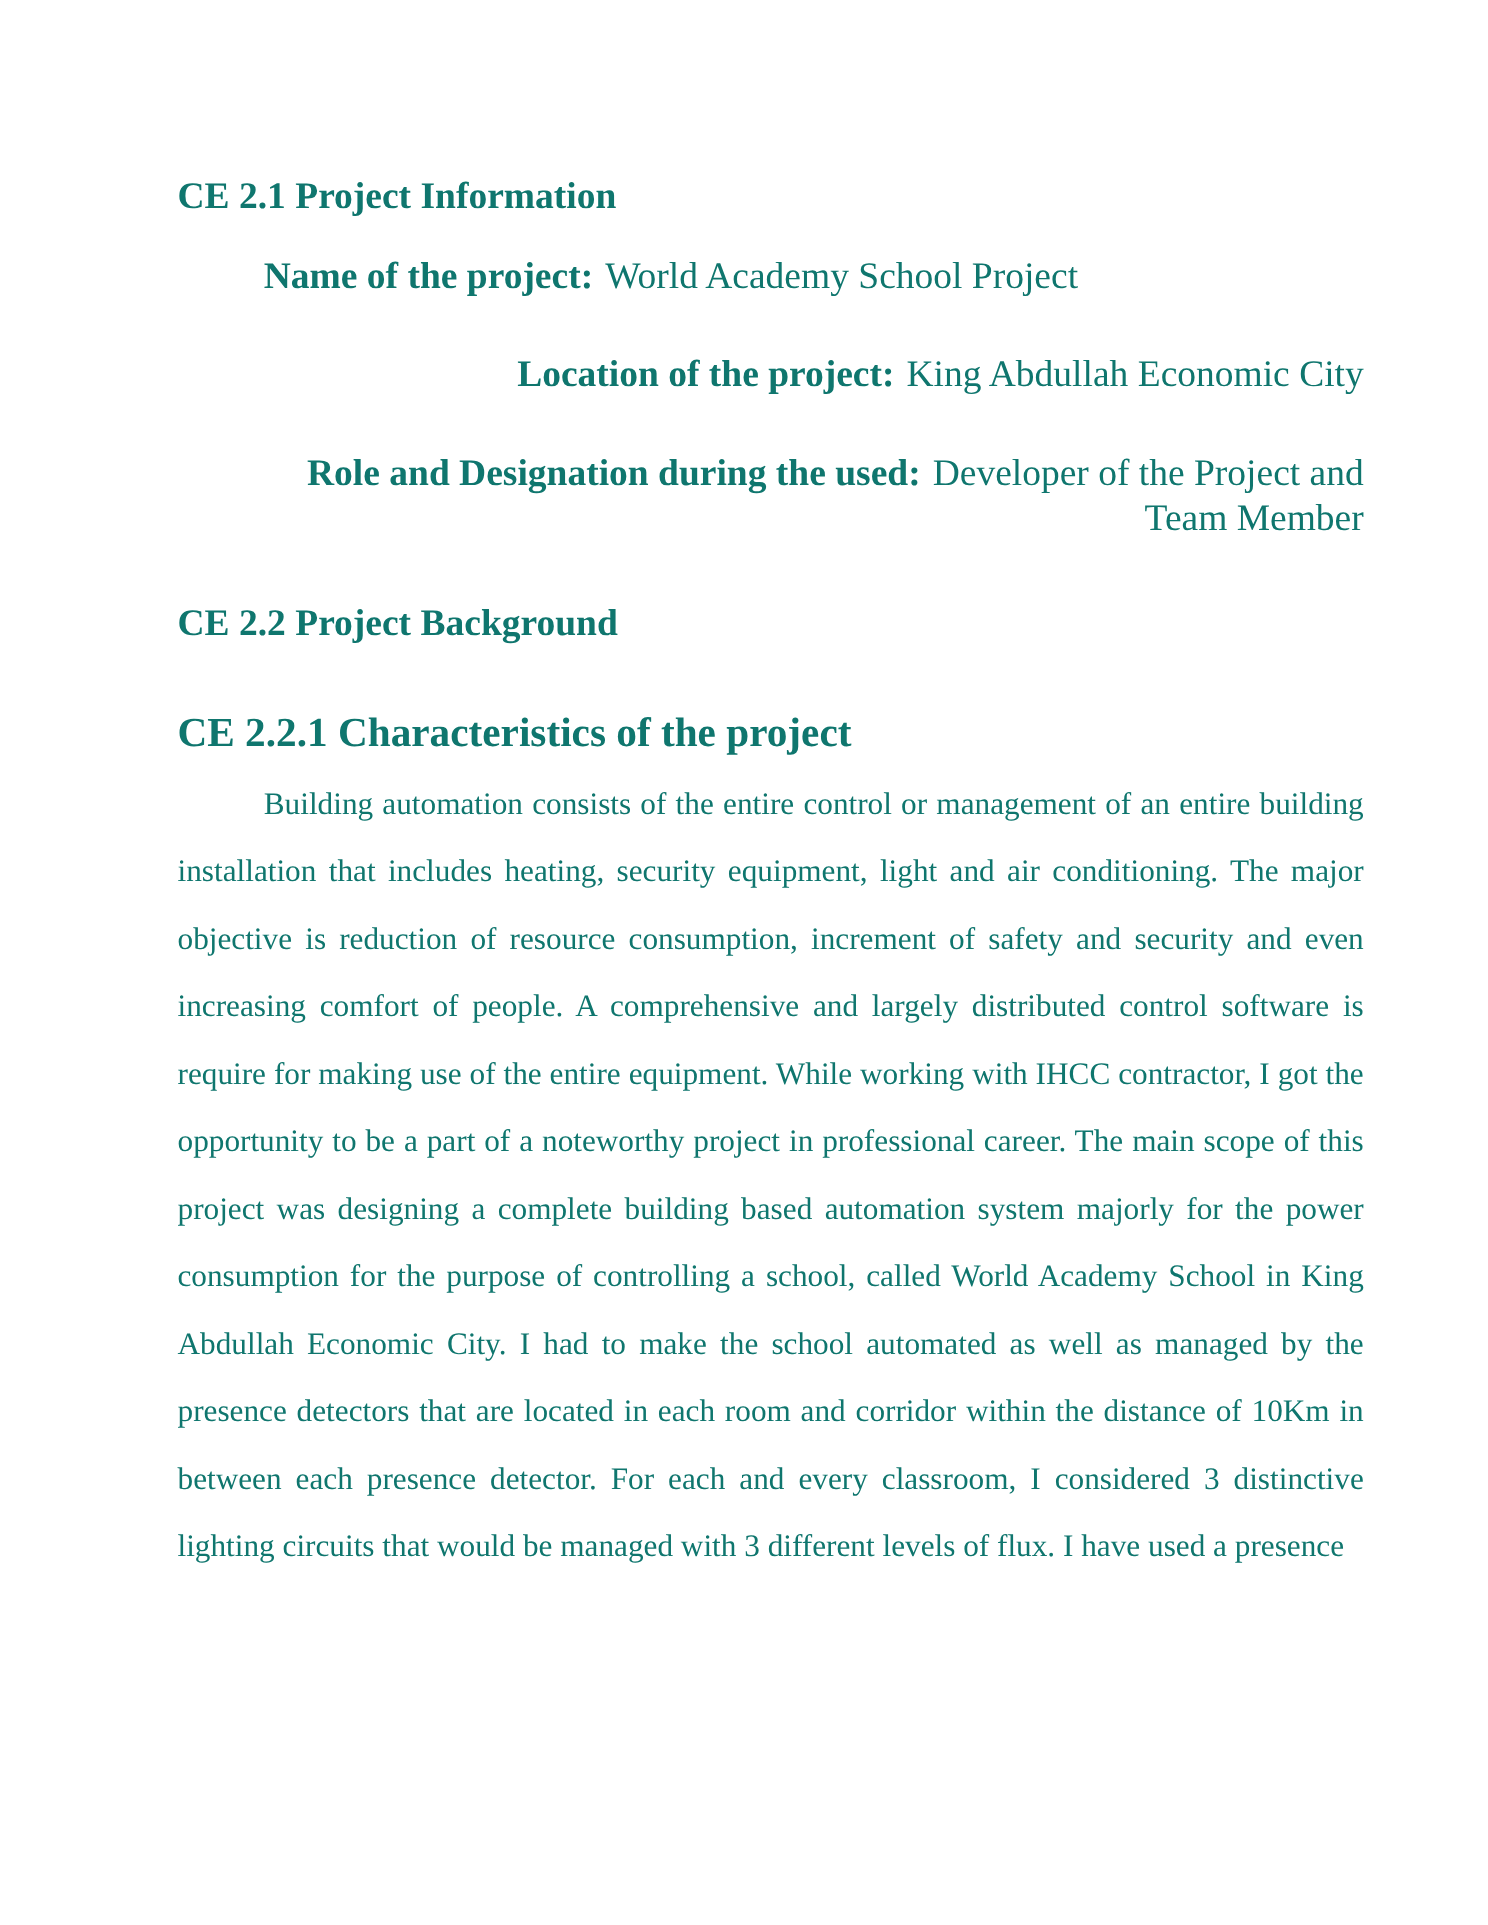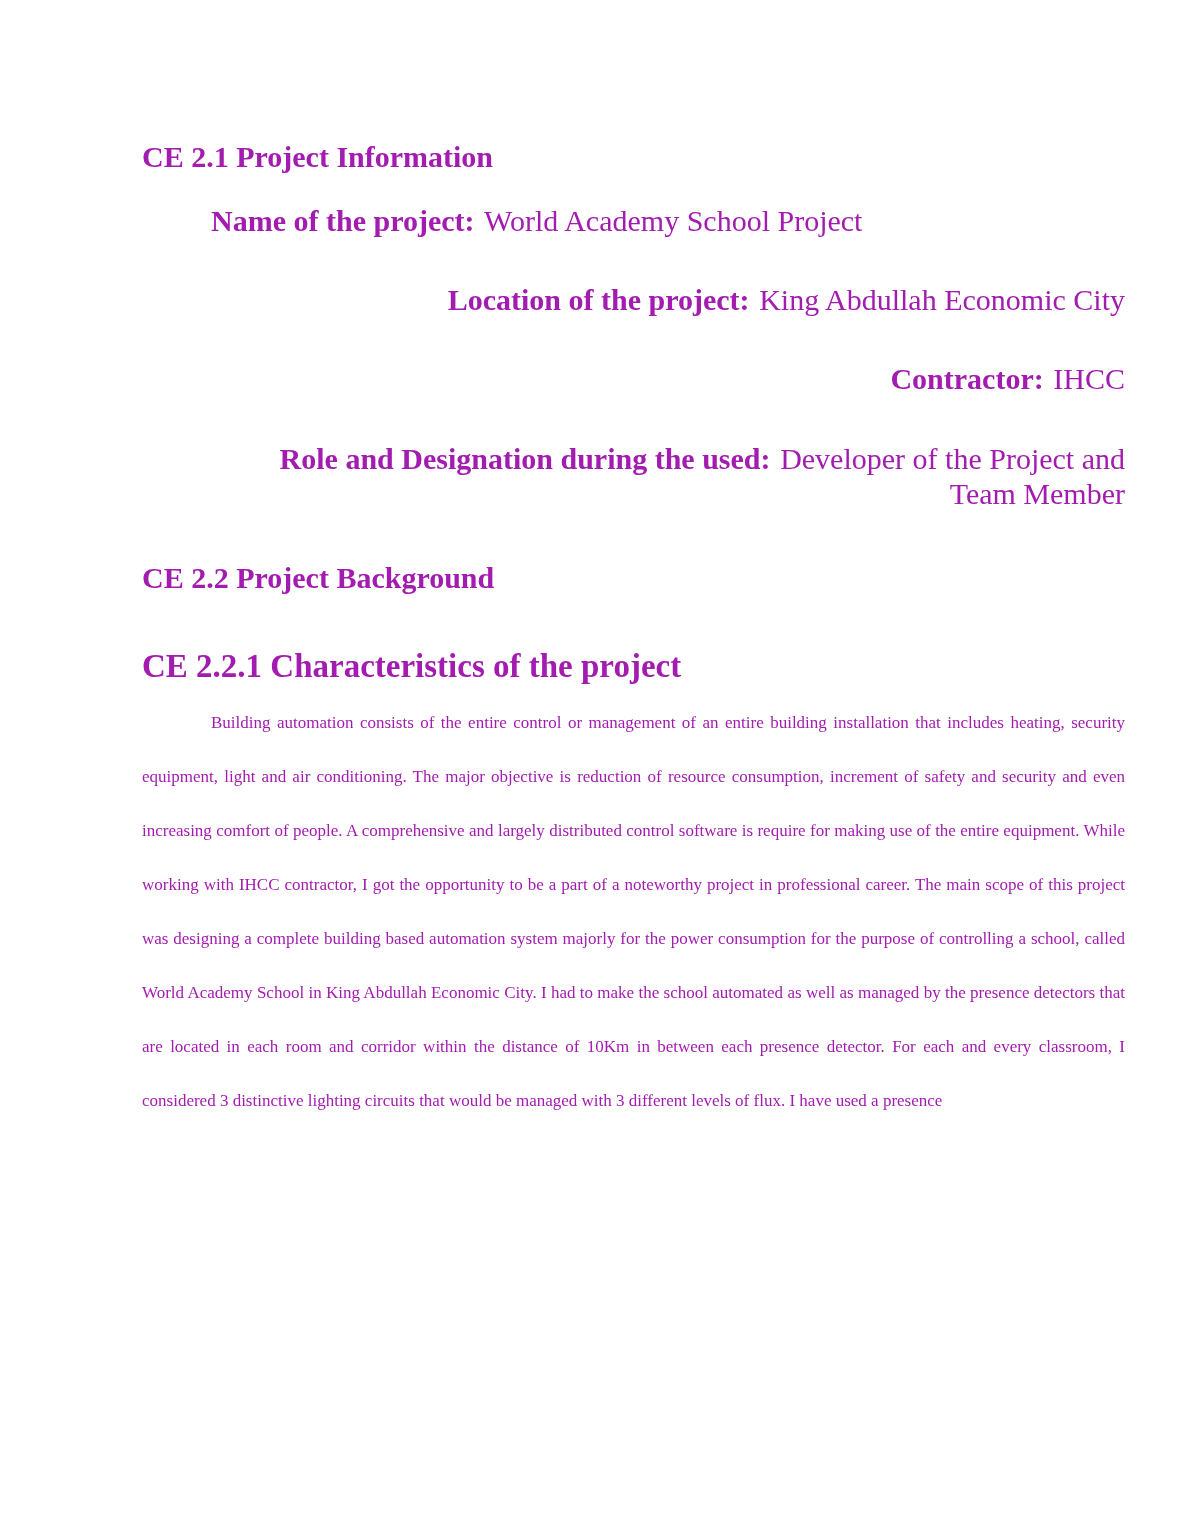--- a/index.html
+++ b/index.html
@@ -5,24 +5,24 @@
   html, body {
     margin: 0;
     padding: 0;
     background: #ffffff;
   }
   .page {
     position: relative;
     width: 1190px;
     height: 1540px;
     background: #ffffff;
-    color: #a21caf;
+    color: #0f766e;
     font-family: "Liberation Serif", "DejaVu Serif", serif;
     box-sizing: border-box;
-    padding: 140px 65px 0 142px;
+    padding: 140px 99px 0 142px;
     overflow: hidden;
   }
   .h1 {
     font-size: 30px;
     font-weight: bold;
     line-height: 1.15;
     margin: 0;
   }
   .fields {
     margin: 28px 0 0 0;
@@ -48,21 +48,21 @@
     margin-top: 50px;
   }
   .h2 {
     font-size: 33px;
     font-weight: bold;
     line-height: 1.18;
     margin: 51px 0 0 0;
   }
   .body-paragraph {
     margin: 10px 0 0 0;
-    font-size: 17px;
+    font-size: 25px;
     line-height: 54px;
     text-align: justify;
     text-indent: 69px;
   }
 </style>
 </head>
 <body>
 
 <div class="page">
 
@@ -72,23 +72,20 @@
 
     <p class="field-row">
       <span class="field-label">Name of the project:</span><span class="field-value">World Academy School Project</span>
     </p>
 
     <p class="field-row">
       <span class="field-label">Location of the project:</span><span class="field-value">King Abdullah Economic City</span>
     </p>
 
 
-    <p class="field-row">
-      <span class="field-label">Contractor:</span><span class="field-value">IHCC</span>
-    </p>
 
     <p class="field-row">
       <span class="field-label">Role and Designation during the used:</span><span class="field-value">Developer of the Project and Team Member</span>
     </p>
 
   </div>
 
   <h1 class="h1 h1-second">CE 2.2 Project Background</h1>
 
   <h2 class="h2">CE 2.2.1 Characteristics of the project</h2>

